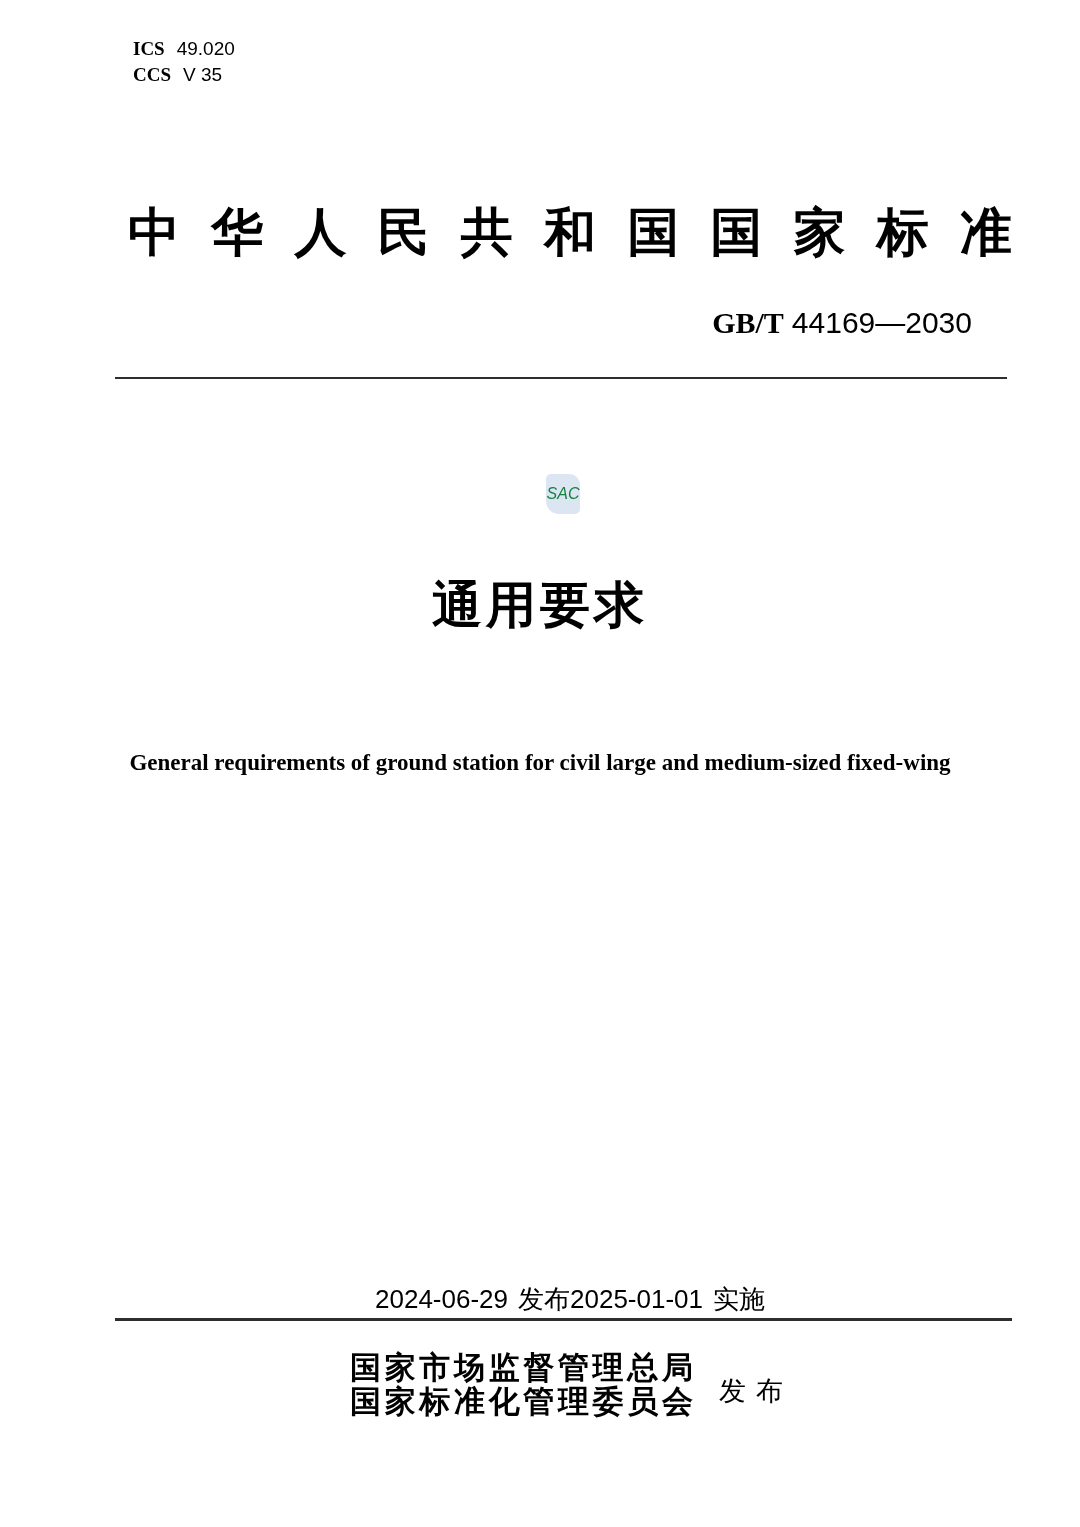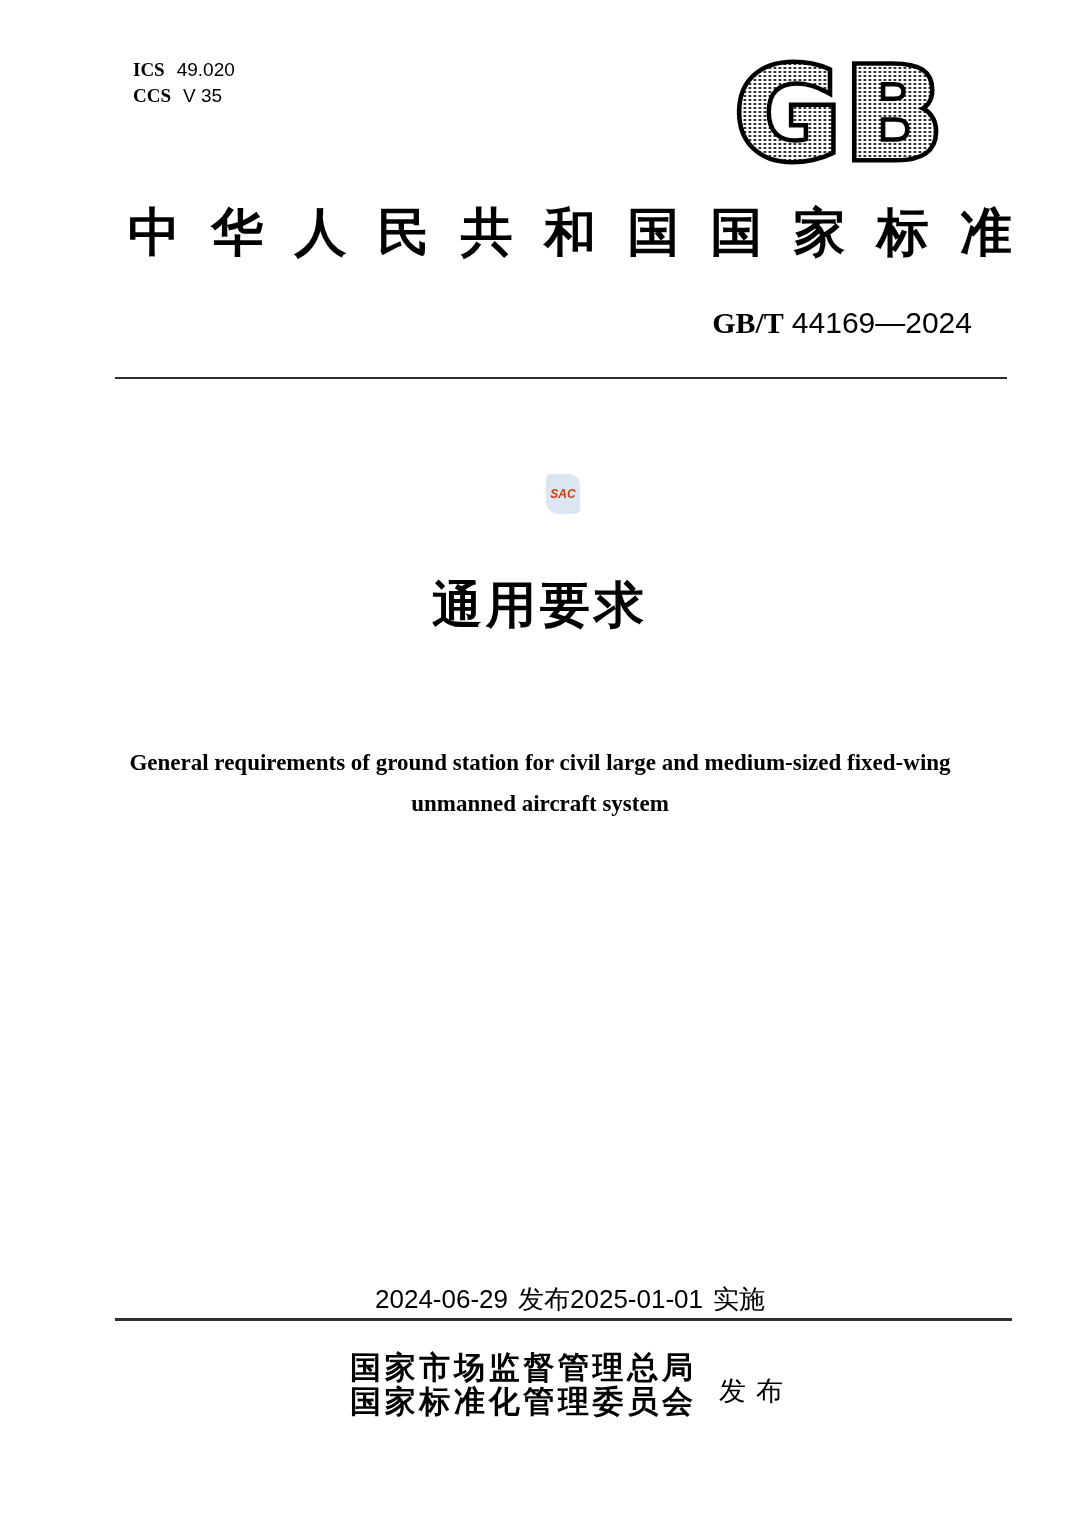--- a/index.html
+++ b/index.html
@@ -7,21 +7,21 @@
     position:relative;
     width:1080px;height:1527px;
     margin:0 auto;
     background:#ffffff;
     overflow:hidden;
     font-family:"Liberation Serif", serif;
     color:#000;
   }
 
   
-  .codes{position:absolute;left:133px;top:57px;line-height:26px;font-size:19px;}
+  .codes{position:absolute;left:133px;top:36px;line-height:26px;font-size:19px;}
   .code-label{font-weight:bold;font-family:"Liberation Serif",serif;}
   .code-value{font-family:"Liberation Sans",sans-serif;font-weight:500;margin-left:12px;font-size:19px;}
 
   
   .gb-logo{position:absolute;left:733px;top:54px;width:217px;height:118px;}
   .gb-logo svg{width:100%;height:100%;display:block;}
 
   
   .std-title{
     position:absolute;left:128px;top:198px;width:884px;
@@ -42,22 +42,22 @@
   .rule-bottom{left:115px;top:1318px;width:897px;height:3px;}
 
   
   .watermark{
     position:absolute;left:546px;top:474px;width:34px;height:40px;
     background:#dce6f3;
     border-radius:5px 11px 5px 13px;
     display:flex;align-items:center;justify-content:center;
   }
   .watermark span{
-    color:#c2410c;font-family:"Liberation Sans",sans-serif;
-    font-weight:bold;font-style:italic;font-size:12px;letter-spacing:0px;
+    color:#15803d;font-family:"Liberation Sans",sans-serif;
+    font-weight:normal;font-style:italic;font-size:16px;letter-spacing:0px;
   }
 
   
   .zh-title{
     position:absolute;left:0;top:570px;width:1080px;
     text-align:center;
     font-family:"Liberation Sans",sans-serif;
     font-weight:bold;font-size:50px;line-height:70px;
     letter-spacing:4px;
   }
@@ -100,63 +100,51 @@
 
   <div class="codes">
     <div>
       <span class="code-label">ICS</span><span class="code-value">49.020</span>
     </div>
     <div>
       <span class="code-label">CCS</span><span class="code-value">V 35</span>
     </div>
   </div>
 
-  <div class="gb-logo">
-    <svg viewBox="0 0 217 118" xmlns="http://www.w3.org/2000/svg">
-      <defs>
-        <pattern id="gbdots" width="5" height="4" patternUnits="userSpaceOnUse">
-          <rect width="5" height="4" fill="#ffffff"></rect>
-          <rect x="0.5" y="1.2" width="2.8" height="1.6" fill="#000000"></rect>
-        </pattern>
-      </defs>
-      <text x="108" y="104" text-anchor="middle" font-family="'DejaVu Sans', sans-serif" font-weight="bold" font-size="126" letter-spacing="4" textLength="212" lengthAdjust="spacingAndGlyphs" fill="url(#gbdots)" stroke="#000000" stroke-width="9" paint-order="stroke">GB</text>
-    </svg>
-  </div>
 
   <div class="std-title" data-justify-chars="">
       <span>中</span>
       <span>华</span>
       <span>人</span>
       <span>民</span>
       <span>共</span>
       <span>和</span>
       <span>国</span>
       <span>国</span>
       <span>家</span>
       <span>标</span>
       <span>准</span>
     </div>
 
   <div class="std-code">
-    <span class="prefix">GB/T</span><span class="number">44169—2024</span>
+    <span class="prefix">GB/T</span><span class="number">44169—2030</span>
   </div>
 
   <div class="rule rule-top"></div>
 
   <div class="watermark">
     <span>SAC</span>
   </div>
 
   <div class="zh-title">
     <div>通用要求</div>
   </div>
 
   <div class="en-title">
     <div>General requirements of ground station for civil large and medium-sized fixed-wing</div>
-    <div>unmanned aircraft system</div>
   </div>
 
   <div class="date-row">
     <span>
       <span>2024-06-29</span><span class="date-label">发布</span>
     </span>
     <span>
       <span>2025-01-01</span><span class="date-label">实施</span>
     </span>
   </div>

